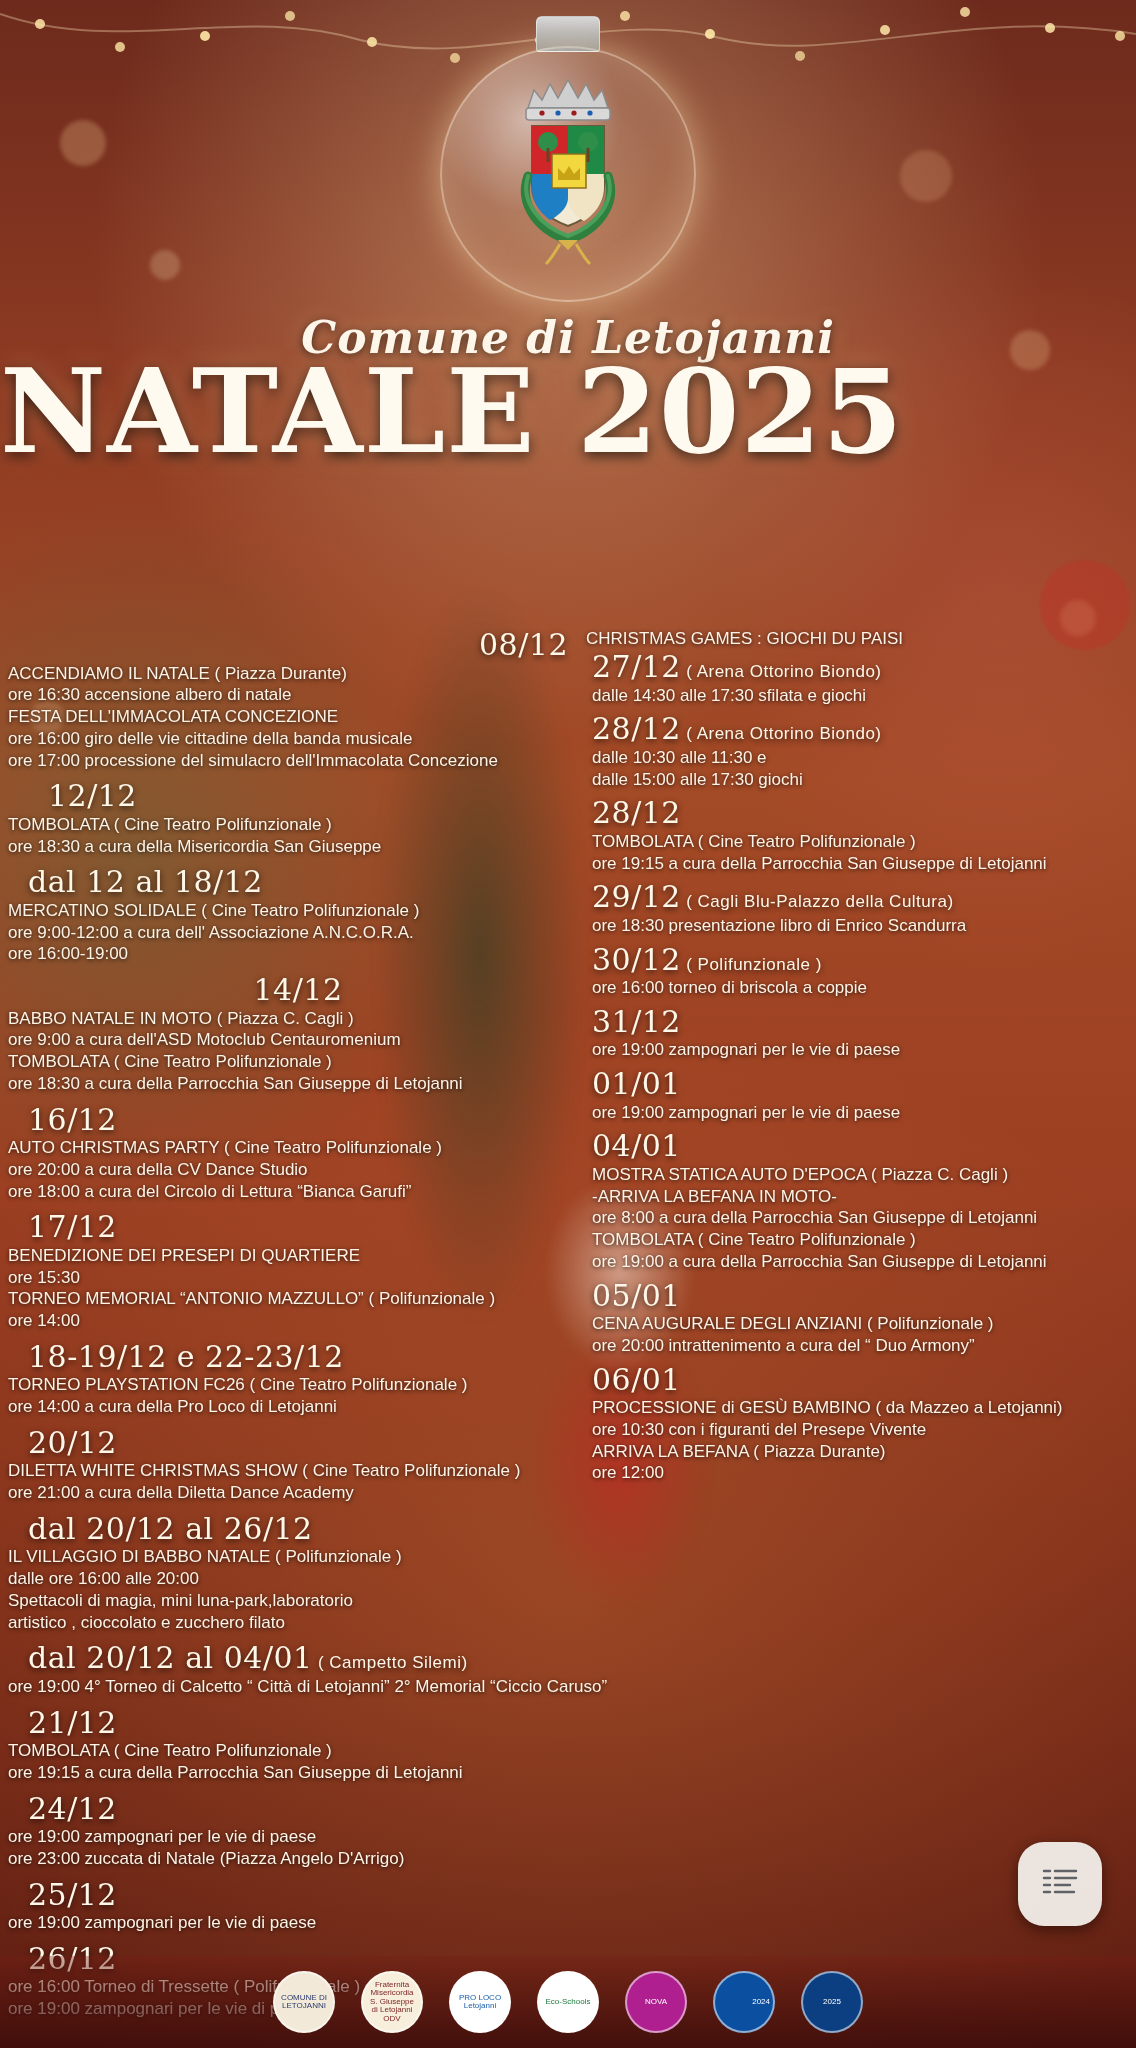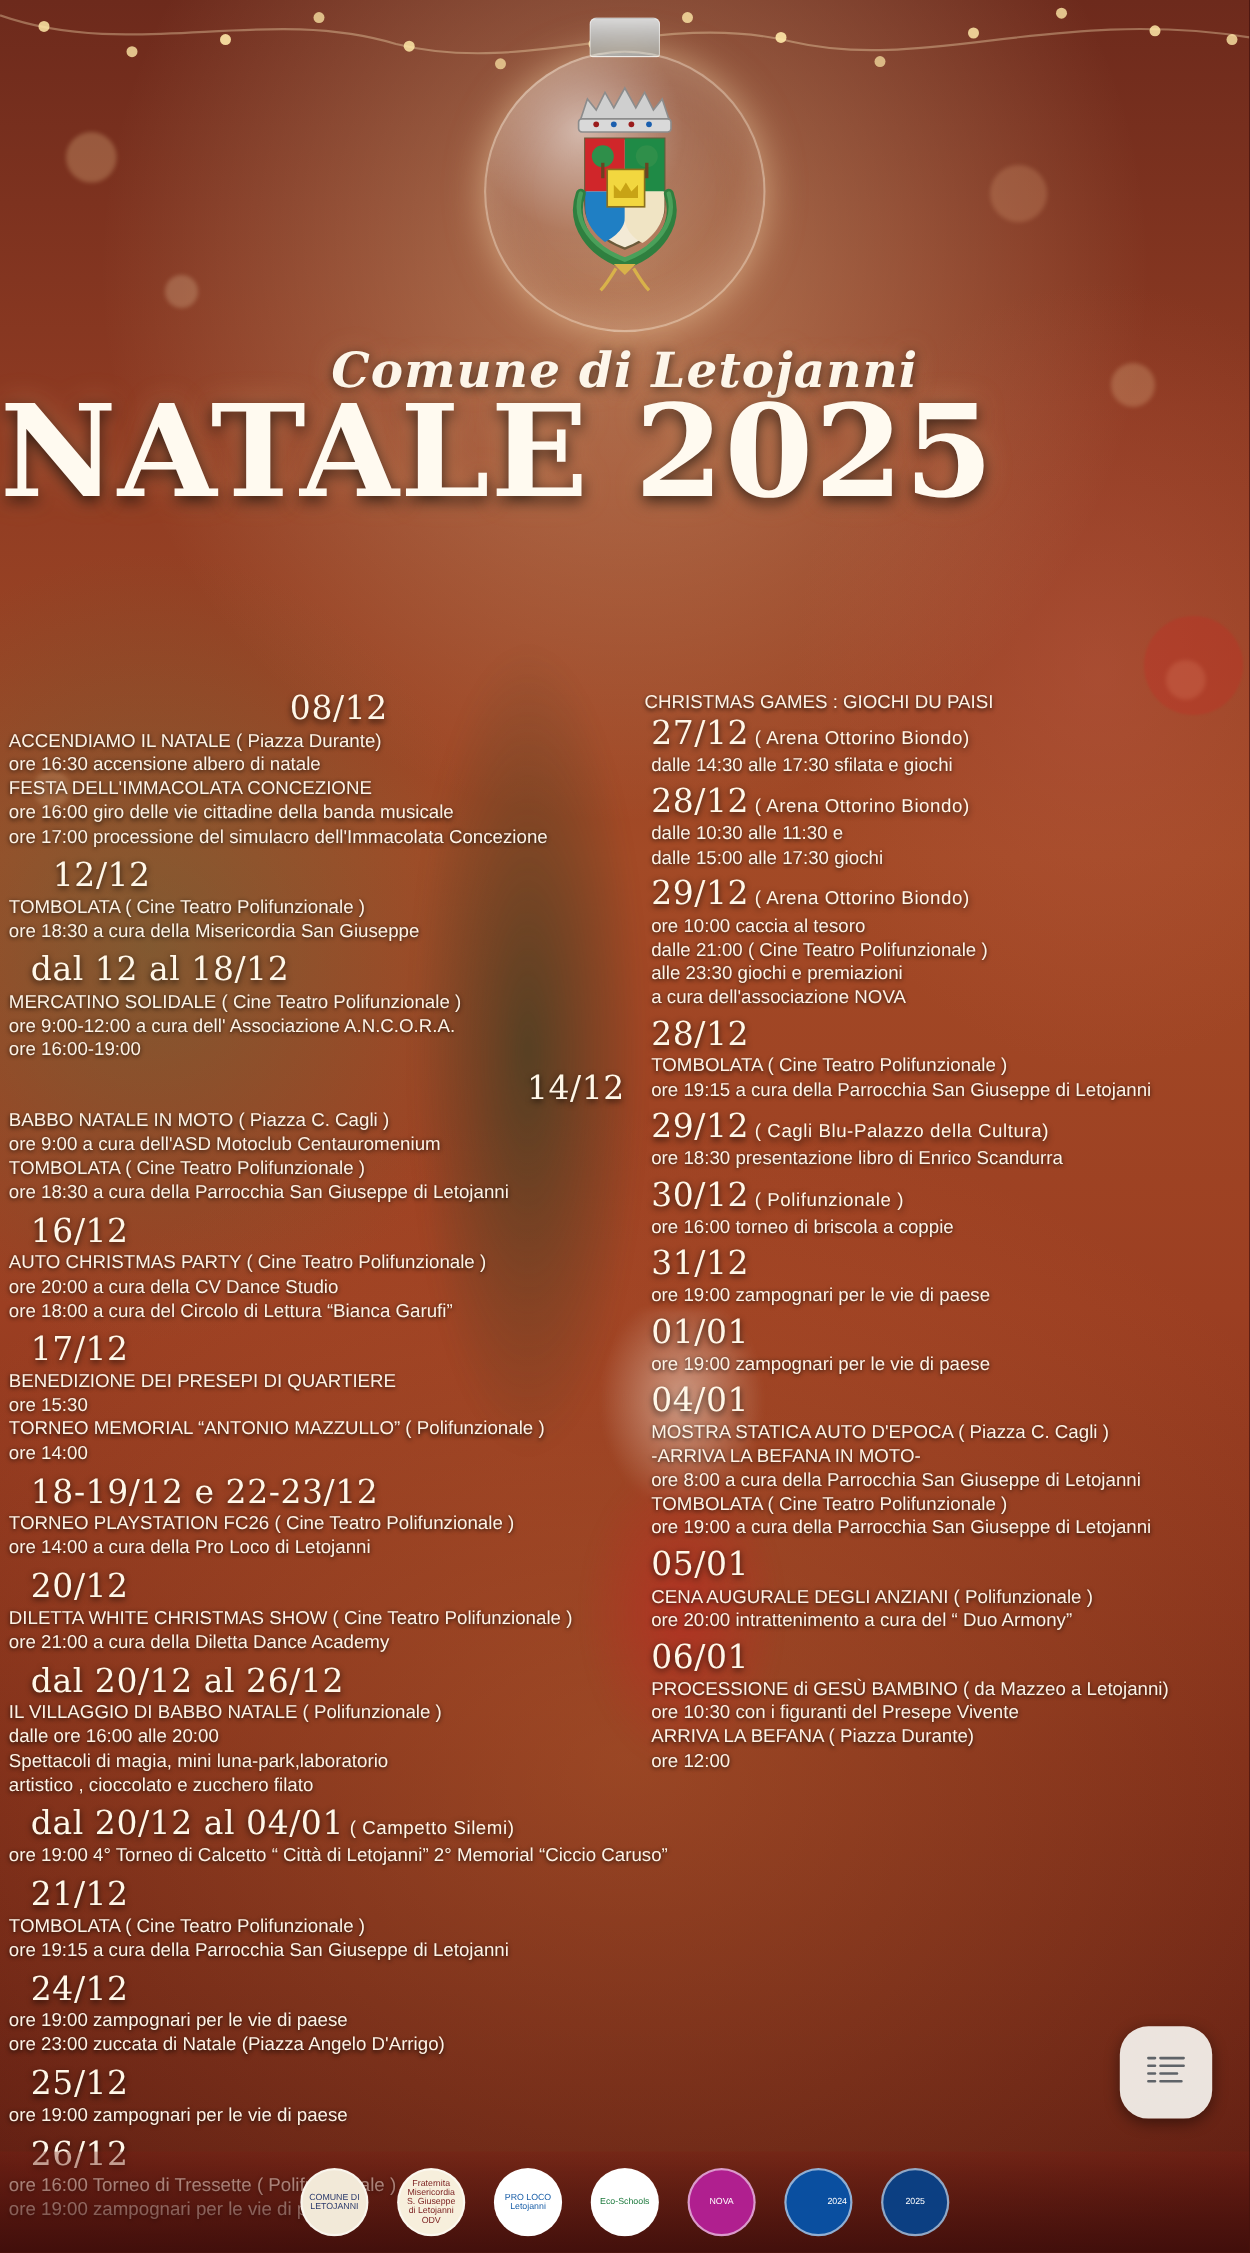--- a/index.html
+++ b/index.html
@@ -196,40 +196,40 @@
       <path d="M60,172 L70,182 L80,172 Z" fill="#d8b24a"></path>
       <path d="M62,176 C56,186 52,192 48,196 M78,176 C84,186 88,192 92,196" stroke="#d8b24a" stroke-width="3" fill="none"></path>
     </svg>
   </div>
 
   <div id="comune">Comune di Letojanni</div>
   <div id="natale">NATALE 2025</div>
 
   <div class="col" id="colL">
       <div class="blk" style="margin-bottom: 8px; padding-left: 8px;">
-        <div class="date" style="text-align: center; padding-left: 40px;">08/12</div>
+        <div class="date" style="text-align: right; padding-left: 40px;">08/12</div>
         <div class="ev">ACCENDIAMO IL NATALE  ( Piazza Durante)</div>
         <div class="ev">      ore 16:30  accensione albero di natale</div>
         <div class="ev">FESTA DELL'IMMACOLATA CONCEZIONE</div>
         <div class="ev">      ore 16:00 giro delle vie cittadine della banda musicale</div>
         <div class="ev">      ore 17:00  processione del simulacro dell'Immacolata Concezione</div>
       </div>
       <div class="blk" style="margin-bottom: 8px; padding-left: 8px;">
         <div class="date" style="text-align: left; padding-left: 40px;">12/12</div>
         <div class="ev">TOMBOLATA   ( Cine Teatro Polifunzionale )</div>
         <div class="ev">ore 18:30  a cura della Misericordia San Giuseppe</div>
       </div>
       <div class="blk" style="margin-bottom: 8px; padding-left: 8px;">
         <div class="date" style="text-align: left; padding-left: 20px;">dal 12 al 18/12</div>
         <div class="ev">MERCATINO SOLIDALE ( Cine Teatro Polifunzionale )</div>
         <div class="ev">   ore 9:00-12:00    a cura dell' Associazione A.N.C.O.R.A.</div>
         <div class="ev">   ore 16:00-19:00</div>
       </div>
       <div class="blk" style="margin-bottom: 8px; padding-left: 8px;">
-        <div class="date" style="text-align: right; padding-left: 20px;">14/12</div>
+        <div class="date" style="text-align: center; padding-left: 20px;">14/12</div>
         <div class="ev">BABBO NATALE IN MOTO ( Piazza C. Cagli )</div>
         <div class="ev">  ore 9:00   a cura dell'ASD Motoclub Centauromenium</div>
         <div class="ev">      TOMBOLATA ( Cine Teatro Polifunzionale )</div>
         <div class="ev">  ore 18:30  a cura della Parrocchia San Giuseppe di Letojanni</div>
       </div>
       <div class="blk" style="margin-bottom: 8px; padding-left: 8px;">
         <div class="date" style="text-align: left; padding-left: 20px;">16/12</div>
         <div class="ev">AUTO CHRISTMAS PARTY ( Cine Teatro Polifunzionale )</div>
         <div class="ev">  ore 20:00 a cura della CV Dance Studio</div>
         <div class="ev">  ore 18:00  a cura del Circolo di Lettura “Bianca Garufi”</div>
@@ -286,27 +286,20 @@
   <div class="col" id="colR">
       <div class="hdr" style="padding-left: 18px;">CHRISTMAS GAMES : GIOCHI DU PAISI</div>
       <div class="blk" style="margin-bottom: 6px; padding-left: 24px;">
         <div class="date">27/12<span class="paren"> ( Arena Ottorino Biondo)</span></div>
         <div class="ev">dalle 14:30 alle 17:30    sfilata e giochi</div>
       </div>
       <div class="blk" style="margin-bottom: 6px; padding-left: 24px;">
         <div class="date">28/12<span class="paren"> ( Arena Ottorino Biondo)</span></div>
         <div class="ev">dalle 10:30 alle 11:30 e</div>
         <div class="ev">      dalle 15:00 alle 17:30            giochi</div>
-      </div>
-      <div class="blk" style="margin-bottom: 6px; padding-left: 24px;">
-        <div class="date">29/12<span class="paren"> ( Arena Ottorino Biondo)</span></div>
-        <div class="ev">  ore 10:00 caccia al tesoro</div>
-        <div class="ev">dalle 21:00 ( Cine Teatro Polifunzionale )</div>
-        <div class="ev">  alle 23:30  giochi e premiazioni</div>
-        <div class="ev">             a cura dell'associazione NOVA</div>
       </div>
       <div class="blk" style="margin-bottom: 6px; padding-left: 24px;">
         <div class="date">28/12</div>
         <div class="ev">TOMBOLATA ( Cine Teatro Polifunzionale )</div>
         <div class="ev">ore 19:15  a cura della Parrocchia San Giuseppe di Letojanni</div>
       </div>
       <div class="blk" style="margin-bottom: 6px; padding-left: 24px;">
         <div class="date">29/12<span class="paren"> ( Cagli Blu-Palazzo della Cultura)</span></div>
         <div class="ev">ore 18:30  presentazione libro di Enrico Scandurra</div>
       </div>

